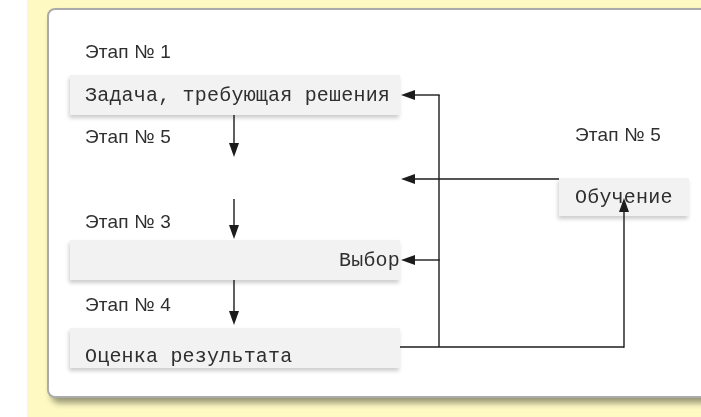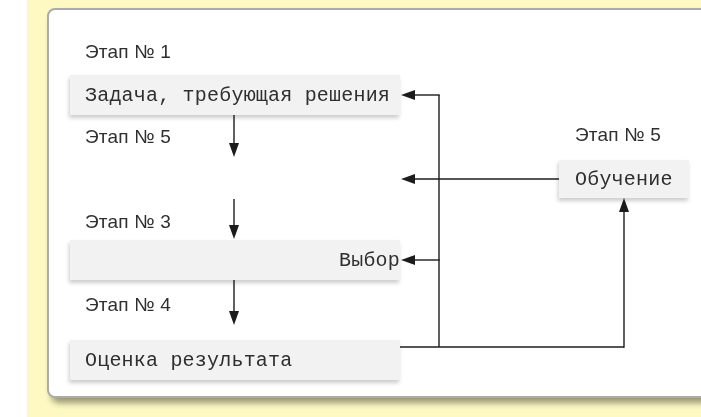--- a/index.html
+++ b/index.html
@@ -36,22 +36,22 @@
     display:flex;align-items:center;
     padding-left:15px;
     font-family:Liberation Mono, monospace;
   }
   .flow-box span{
     font-size:20px;color:var(--text);white-space:nowrap;letter-spacing:0.2px;
   }
   .box-1{left:43px;top:75px;width:330px;height:40px;}
   .box-2{left:43px;top:159px;width:330px;height:40px;}
   .box-3{left:43px;top:240px;width:330px;height:40px;justify-content:flex-end;}
-  .box-4{left:43px;top:340px;width:330px;height:40px;}
-  .box-5{left:532px;top:160px;width:130px;height:38px;padding-left:16px;}
+  .box-4{left:43px;top:328px;width:330px;height:40px;align-items:flex-end;}
+  .box-5{left:532px;top:178px;width:130px;height:38px;padding-left:16px;}
   .label-1{left:58px;top:42px;}
   .label-2{left:58px;top:127px;}
   .label-3{left:58px;top:212px;}
   .label-4{left:58px;top:295px;}
   .label-5{left:548px;top:125px;text-align:right;}
   svg.connectors{
     position:absolute;left:0;top:0;width:701px;height:417px;
     color:var(--line);
     pointer-events:none;
   }

